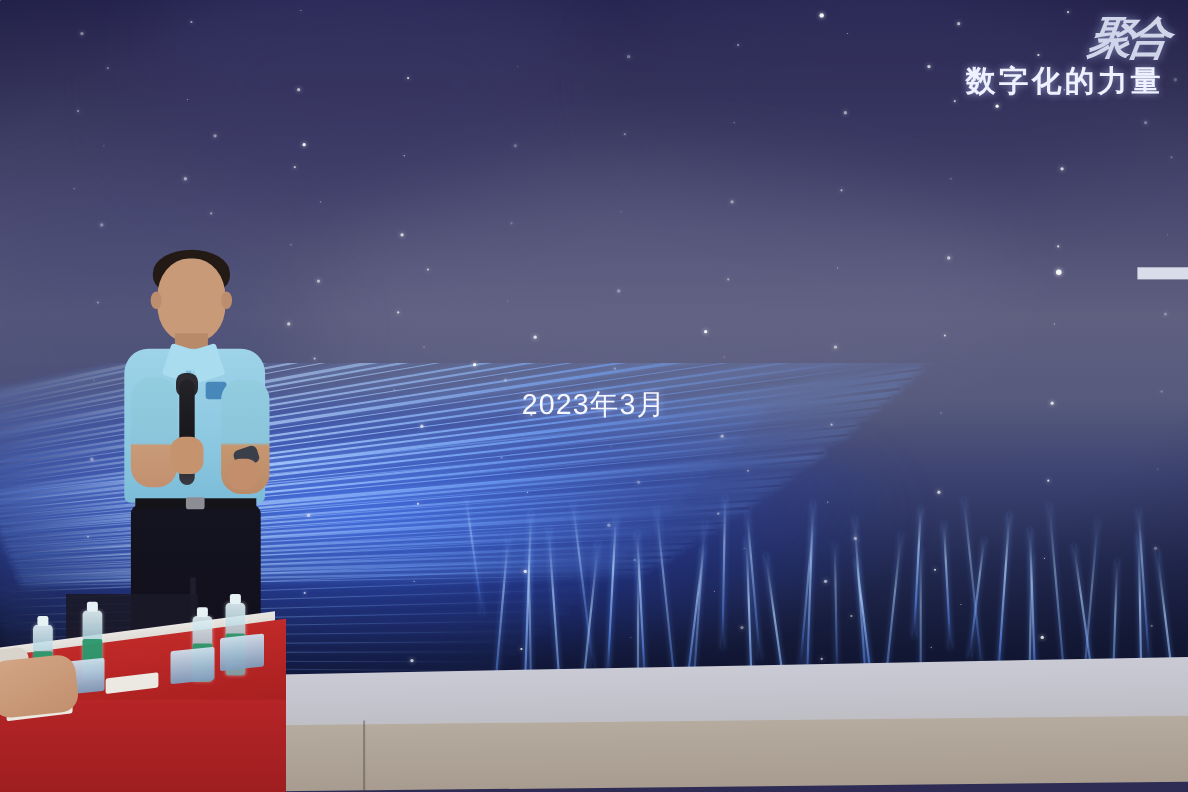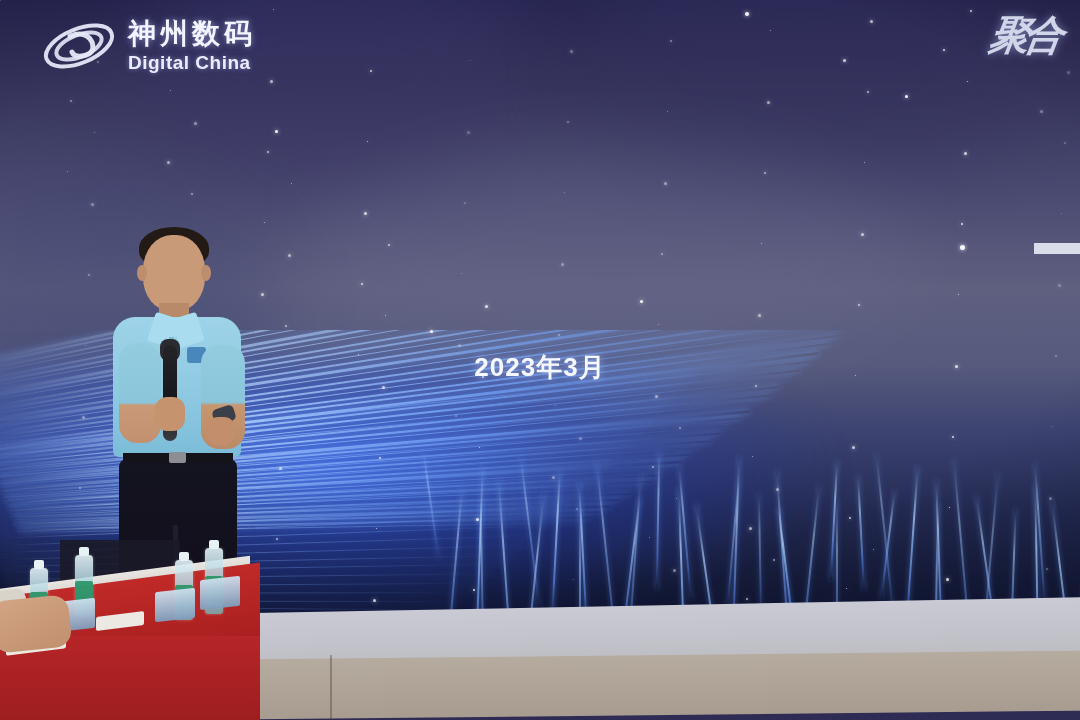--- a/index.html
+++ b/index.html
@@ -95,21 +95,21 @@
     text-shadow:0 0 7px rgba(190,205,255,.6);
   }
 
   .deck-title{
     position:absolute;left:0;top:182px;width:1080px;text-align:center;
     font-size:47px;font-weight:bold;color:#ffffff;letter-spacing:2px;
     text-shadow:0 0 10px rgba(160,185,255,.75), 0 2px 3px rgba(10,10,40,.7);
   }
   .deck-date{
     position:absolute;left:0;top:350px;width:1080px;text-align:center;
-    font-size:26px;font-weight:bold;color:#f6f8ff;letter-spacing:1px;
+    font-size:26px;font-weight:normal;color:#f6f8ff;letter-spacing:1px;
     text-shadow:0 0 8px rgba(170,190,255,.7);
   }
   .deck-company{
     position:absolute;left:0;top:455px;width:1080px;text-align:center;
     font-size:30px;font-weight:bold;color:#ffffff;letter-spacing:2px;
     text-shadow:0 0 9px rgba(160,190,255,.8), 0 2px 3px rgba(10,20,60,.6);
   }
   .edge-bar{
     position:absolute;right:0;top:243px;width:46px;height:11px;background:#e8ebf5;opacity:.9;
   }
@@ -463,36 +463,24 @@
         <div class="dot" style="left:746px;top:598px;width:2px;height:2px;opacity:0.63"></div>
         <div class="dot" style="left:843px;top:59px;width:3px;height:3px;opacity:0.74"></div>
         <div class="dot" style="left:745px;top:12px;width:4px;height:4px;opacity:.95"></div>
         <div class="dot" style="left:960px;top:245px;width:5px;height:5px;opacity:.95"></div>
         <div class="dot" style="left:905px;top:95px;width:3px;height:3px;opacity:.95"></div>
         <div class="dot" style="left:275px;top:130px;width:3px;height:3px;opacity:.95"></div>
         <div class="dot" style="left:430px;top:330px;width:3px;height:3px;opacity:.95"></div>
         <div class="dot" style="left:640px;top:300px;width:3px;height:3px;opacity:.95"></div>
       </div>
 
-    <div class="logo-block">
-      <svg class="logo-mark" viewBox="0 0 78 64">
-        <g fill="none" stroke="#e4e8f8" stroke-linecap="round">
-          <ellipse cx="39" cy="32" rx="35" ry="17" stroke-width="4" transform="rotate(-22 39 32)" opacity=".95"></ellipse>
-          <ellipse cx="39" cy="32" rx="24" ry="11" stroke-width="4" transform="rotate(-22 39 32)" opacity=".9"></ellipse>
-          <path d="M30 22 q16 -6 22 6 q4 12 -10 14 q-8 1 -10 -4" stroke-width="5" opacity=".95"></path>
-        </g>
-      </svg>
-      <div class="logo-text">
-        <div class="logo-cn">神州数码</div>
-        <div class="logo-en">Digital China</div>
-      </div>
-    </div>
 
     <div class="brand-right">
       <div class="brand-calli">聚合</div>
+      <div class="brand-sub">数字化的力量</div>
     </div>
 
     <div class="deck-date">2023年3月</div>
     <div class="edge-bar"></div>
   </div>
 
   <div class="floor-light"></div>
   <div class="floor-tan"></div>
   <div class="floor-seam"></div>
 

